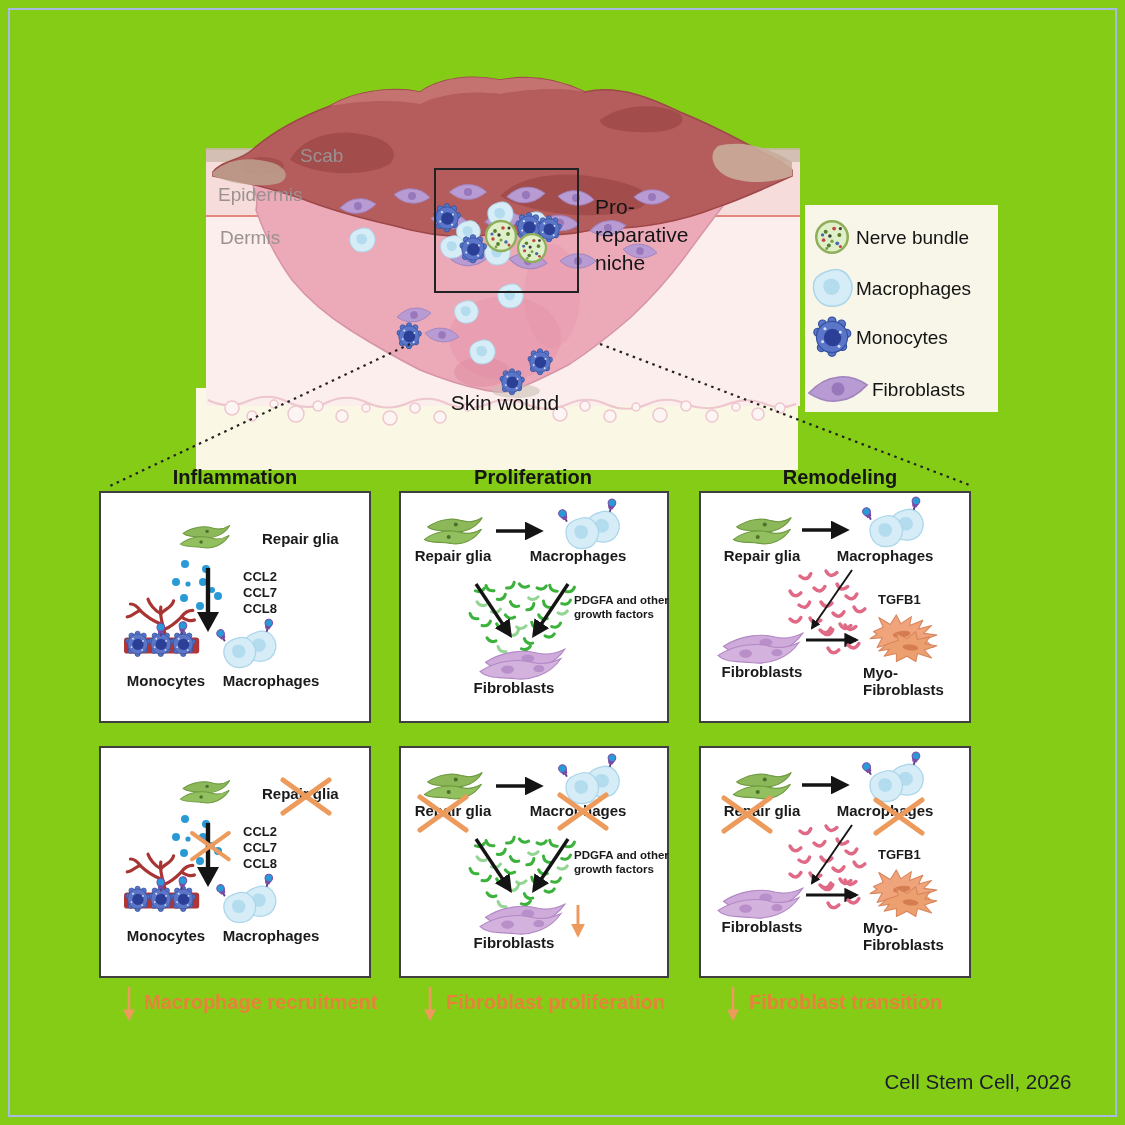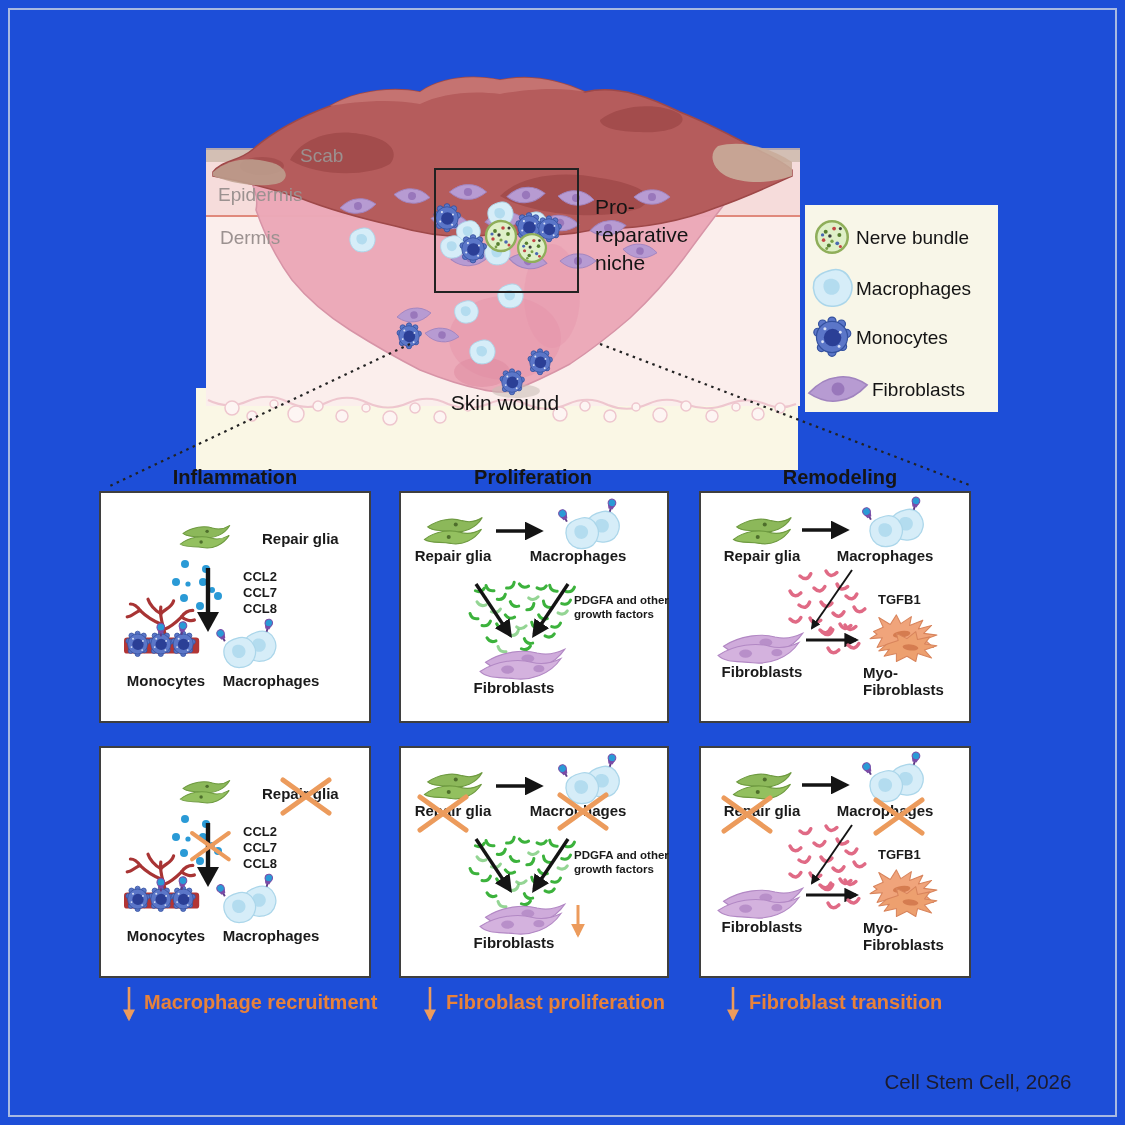--- a/index.html
+++ b/index.html
@@ -1,16 +1,16 @@
 <!DOCTYPE html>
 <html><head>
 <meta charset="utf-8">
 <style>
   html,body{margin:0;padding:0;background:#fff;}
-  #page{position:relative;width:1125px;height:1125px;background:#1d4ed8;font-family:"Liberation Sans",sans-serif;overflow:hidden;text-align:center;}
+  #page{position:relative;width:1125px;height:1125px;background:#84cc16;font-family:"Liberation Sans",sans-serif;overflow:hidden;text-align:center;}
   #frame{position:absolute;left:8px;top:8px;right:8px;bottom:8px;border:2px solid #a8b9e2;pointer-events:none;}
   svg text{font-family:"Liberation Sans",sans-serif;}
   .gray-lab{fill:#9b9190;font-size:19px;}
   .blk-lab{fill:#141414;font-size:21px;font-weight:500;}
   .leg-lab{fill:#141414;font-size:19px;font-weight:500;}
   .hdr{fill:#151515;font-size:20px;font-weight:600;}
   .plab{fill:#1a1a1a;font-size:15px;font-weight:600;}
   .slab{fill:#1a1a1a;font-size:13px;font-weight:600;}
   .tlab{fill:#1a1a1a;font-size:11.5px;font-weight:600;}
   .sum{fill:#e8823a;font-size:20px;font-weight:600;}

